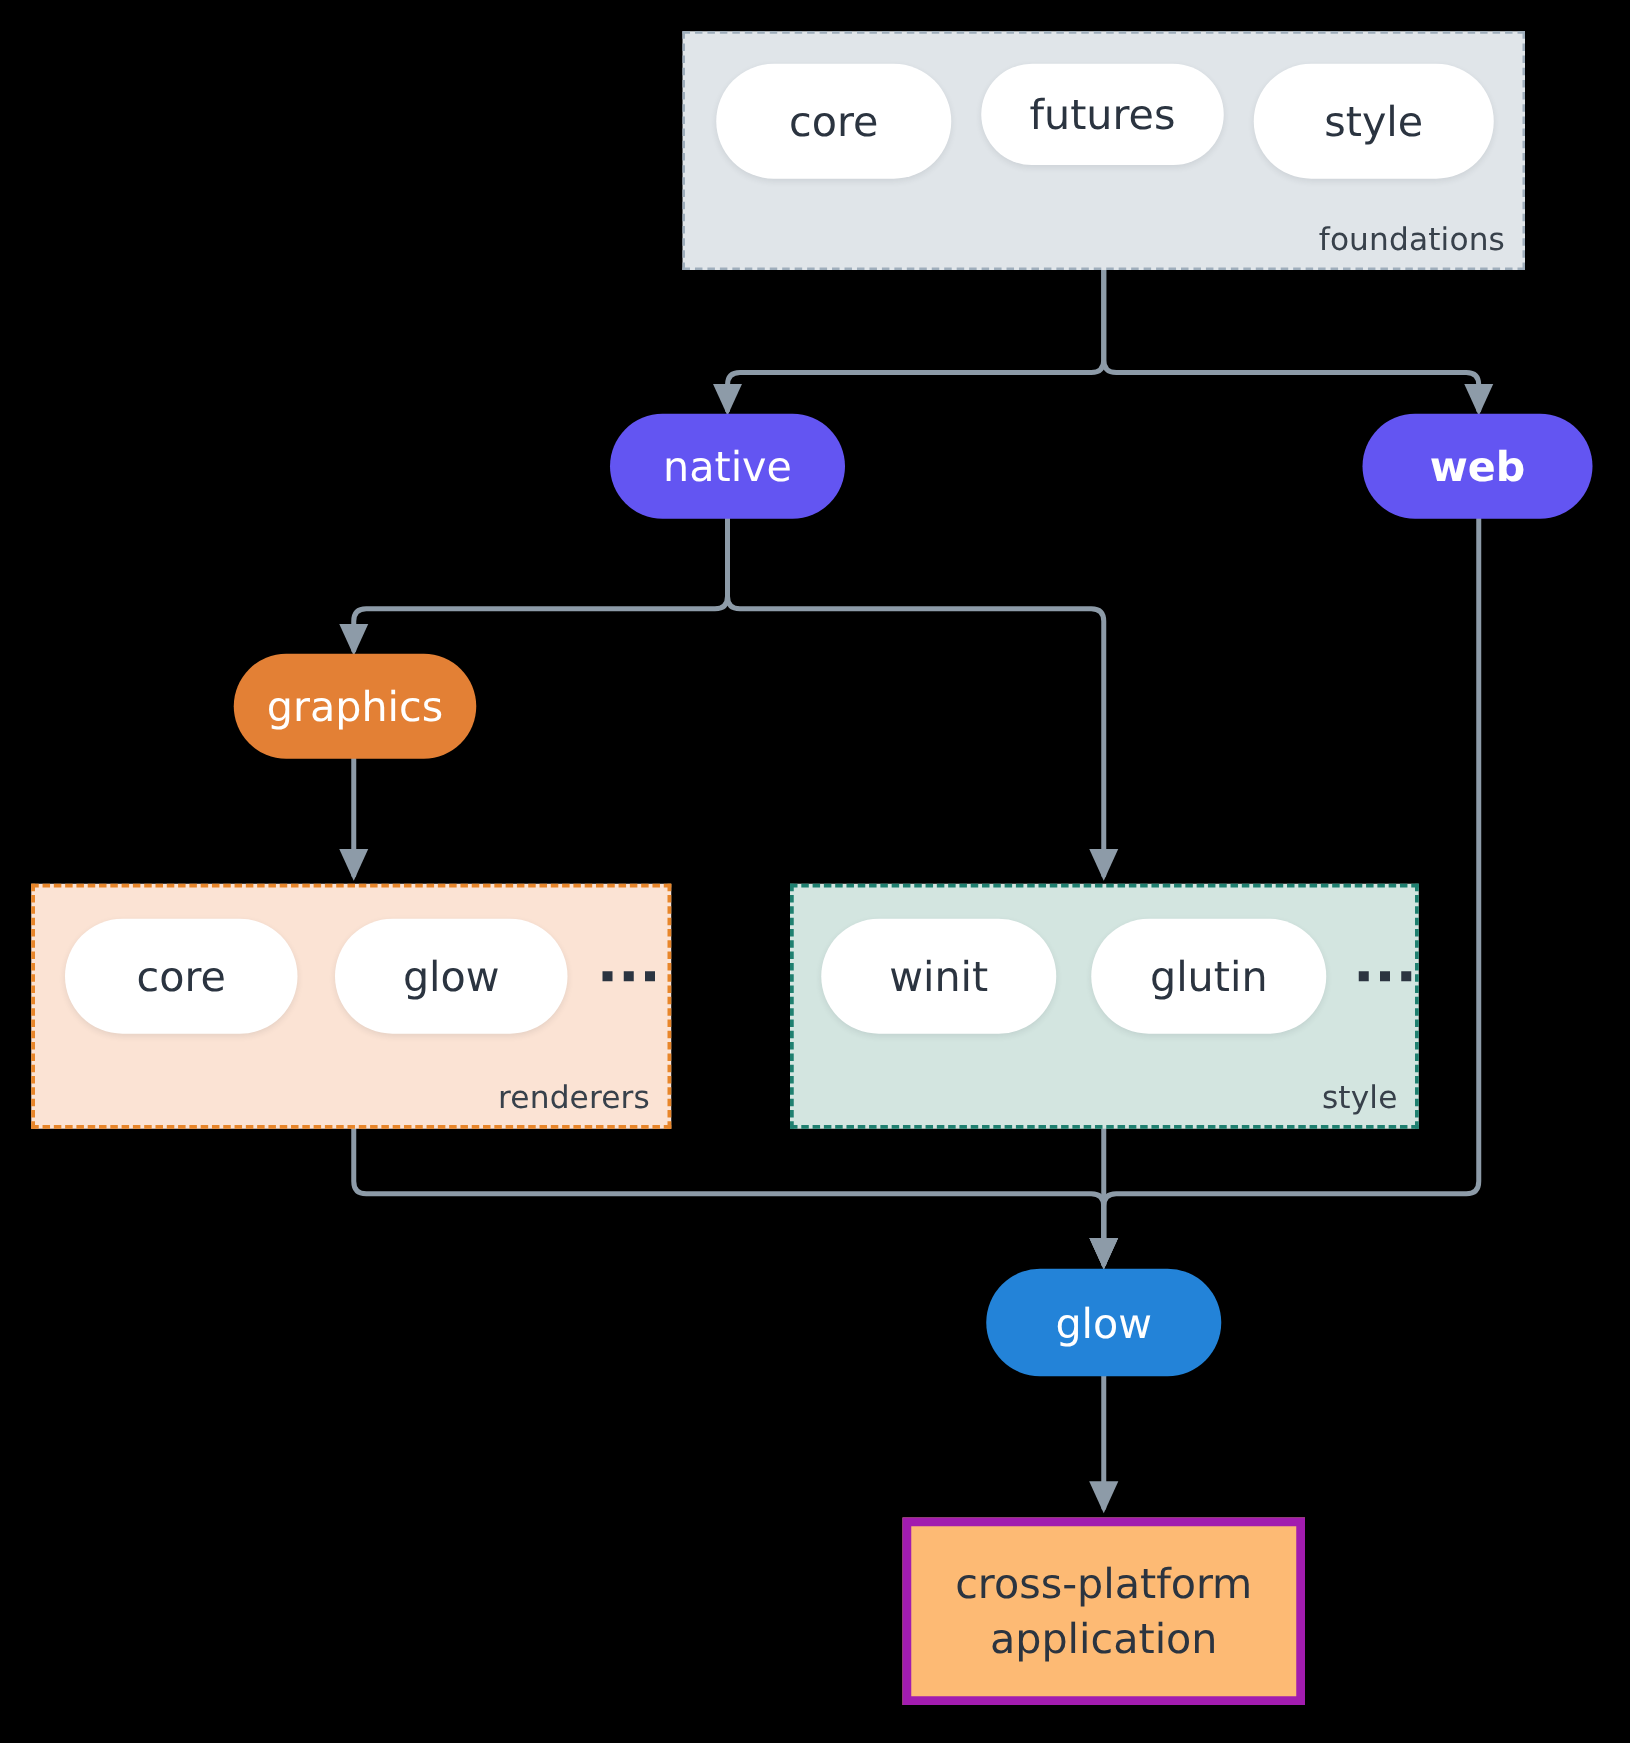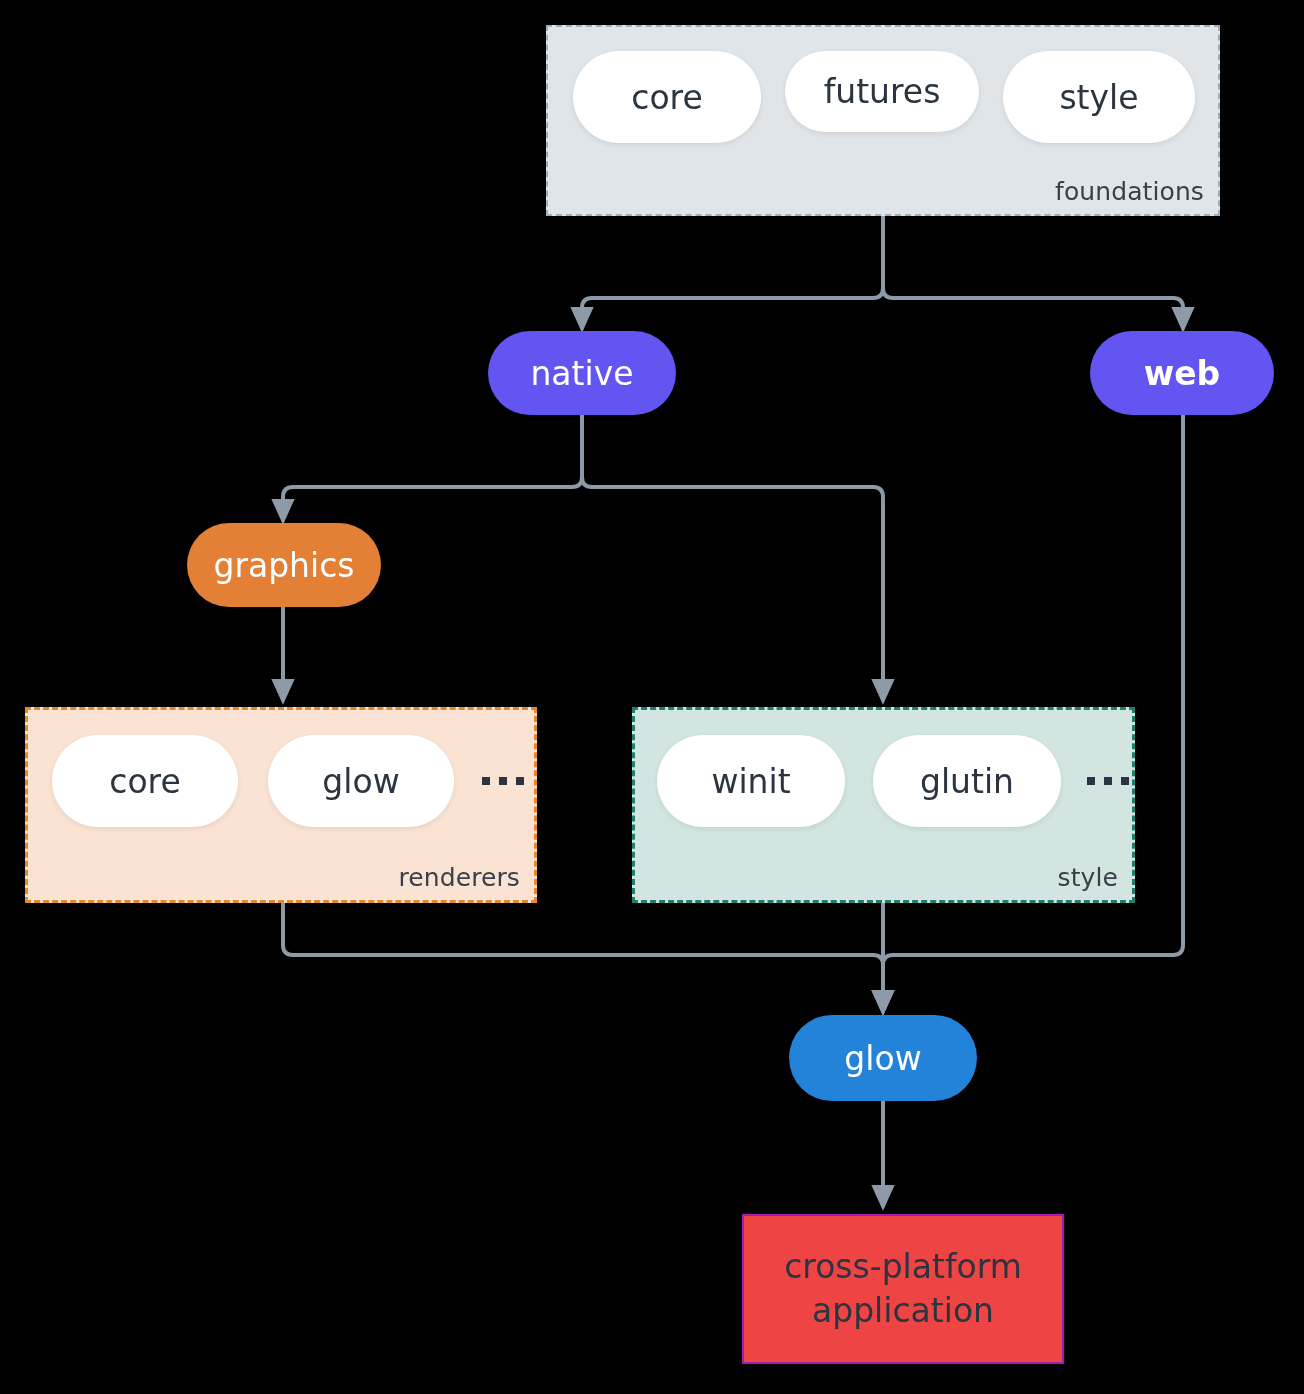--- a/index.html
+++ b/index.html
@@ -173,18 +173,18 @@
     <i></i>
       <i></i>
       <i></i>
   </div>
 
   <div class="node" style="left:789px; top:1015px; width:188px; height:86px; background:#2383D8;">
     <span>glow</span>
   </div>
 
   <div class="rect-node" style="left:722px; top:1214px; width:322px; height:150px;
-              background:#ef4444; border:2px solid #a21caf; color:#2B3440;margin-left:20px;">
+              background:#fdba74; border:7px solid #a21caf; color:#2B3440;">
     <span>cross-platform</span>
     <span>application</span>
   </div>
 
 </div>
 
 </body></html>

